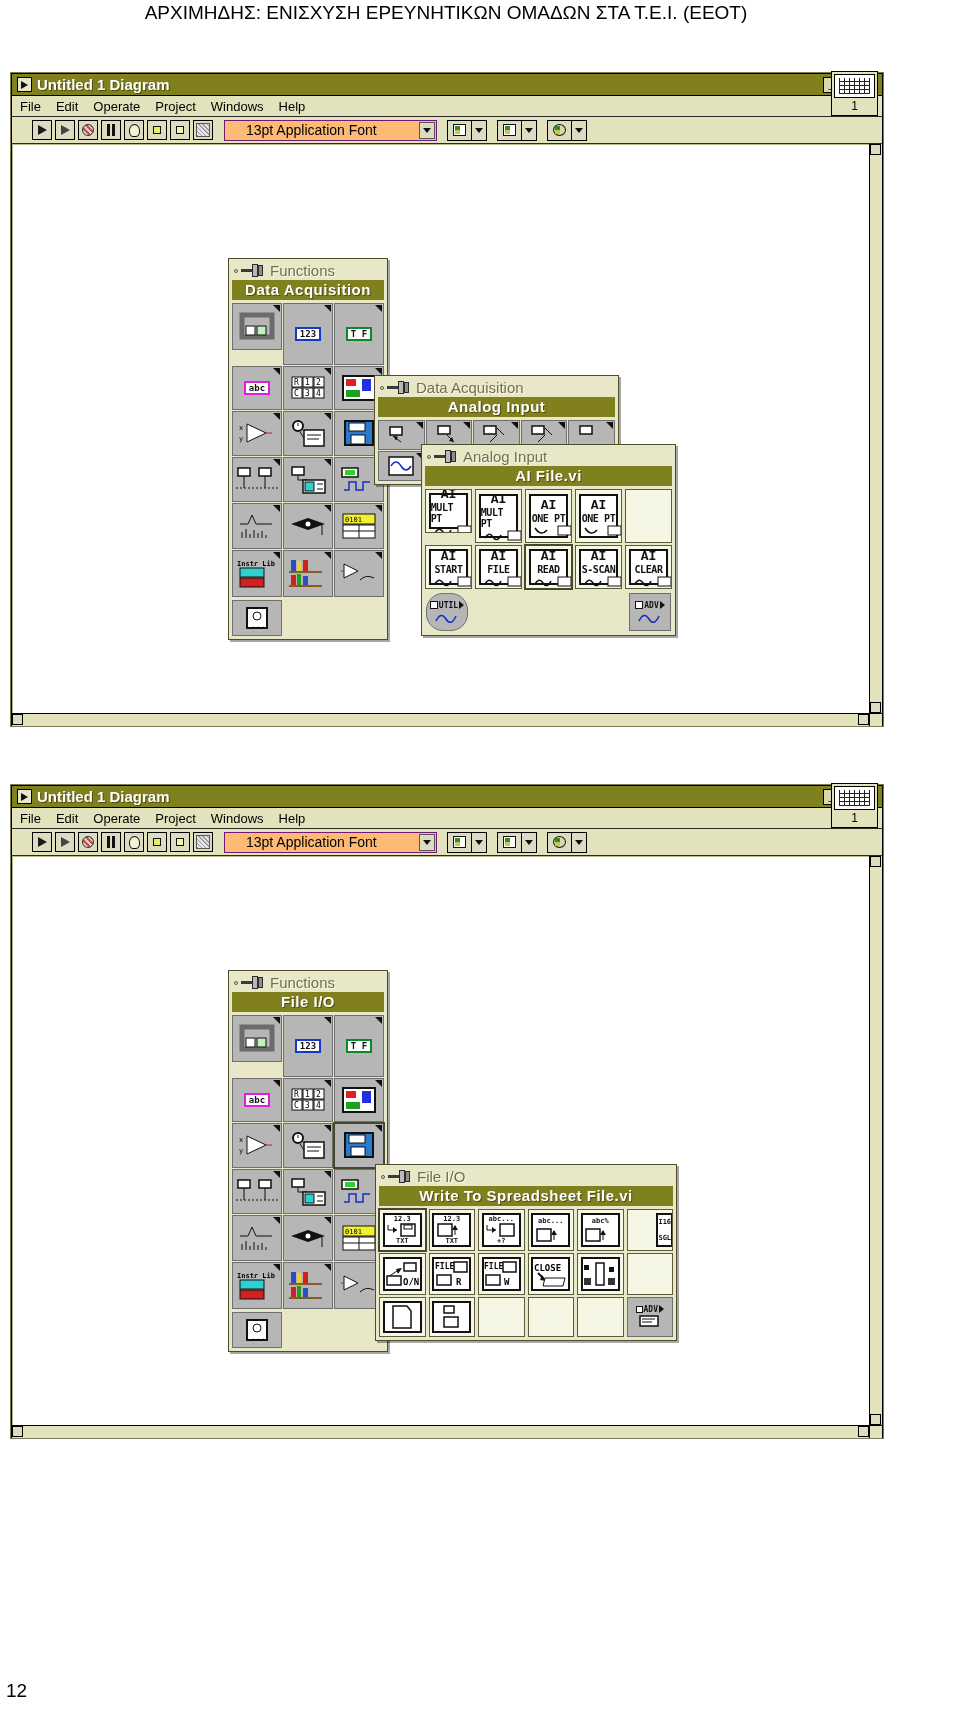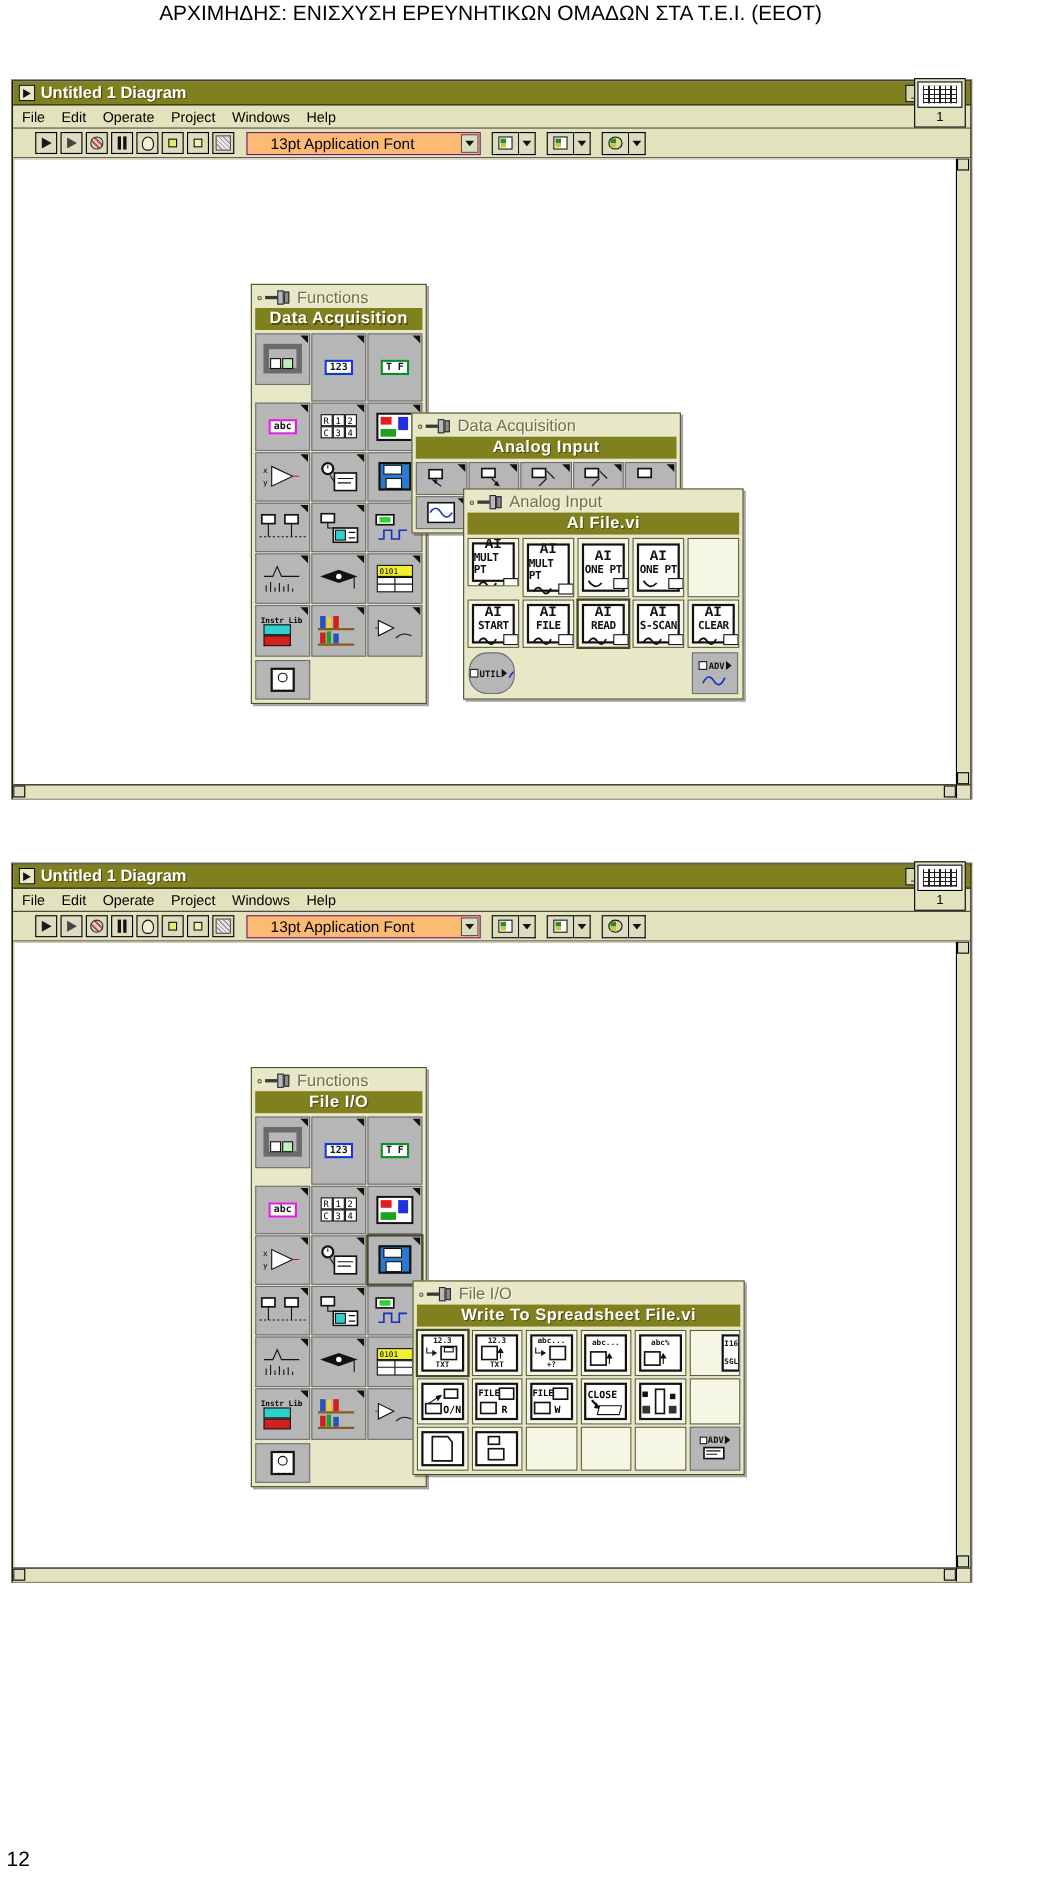--- a/index.html
+++ b/index.html
@@ -702,21 +702,21 @@
                 <svg width="40" height="11">
                   <path d="M1 8 q4 -7 8 -1 t8 -2" fill="none" stroke="#111" stroke-width="1.6"></path>
                   <rect x="24" y="1" width="13" height="9" fill="#fff" stroke="#111"></rect>
                 </svg>
               </span>
           </div>
         </div>
       </div>
 
       <div style="display:flex; justify-content:space-between; padding:3px 2px 2px 2px;">
-        <div class="small-btn" style="width:42px;height:38px;flex-direction:row;border-radius:17px;">
+        <div class="small-btn" style="width:42px;height:38px;flex-direction:column;border-radius:17px;">
           <span style="display:flex;align-items:center;gap:1px;">
             <span class="sq-icon" style="width:8px;height:8px;"></span>
             <span>UTIL</span>
             <span style="width:0;height:0;border-left:5px solid #111;border-top:4px solid transparent;border-bottom:4px solid transparent;"></span>
           </span>
           <svg width="26" height="14">
               <path d="M2 11 q5 -10 10 -2 t10 -3" fill="none" stroke="#1530c0" stroke-width="1.5"></path>
             </svg>
         </div>
         <div class="small-btn" style="width:42px;height:38px;flex-direction:column;">

